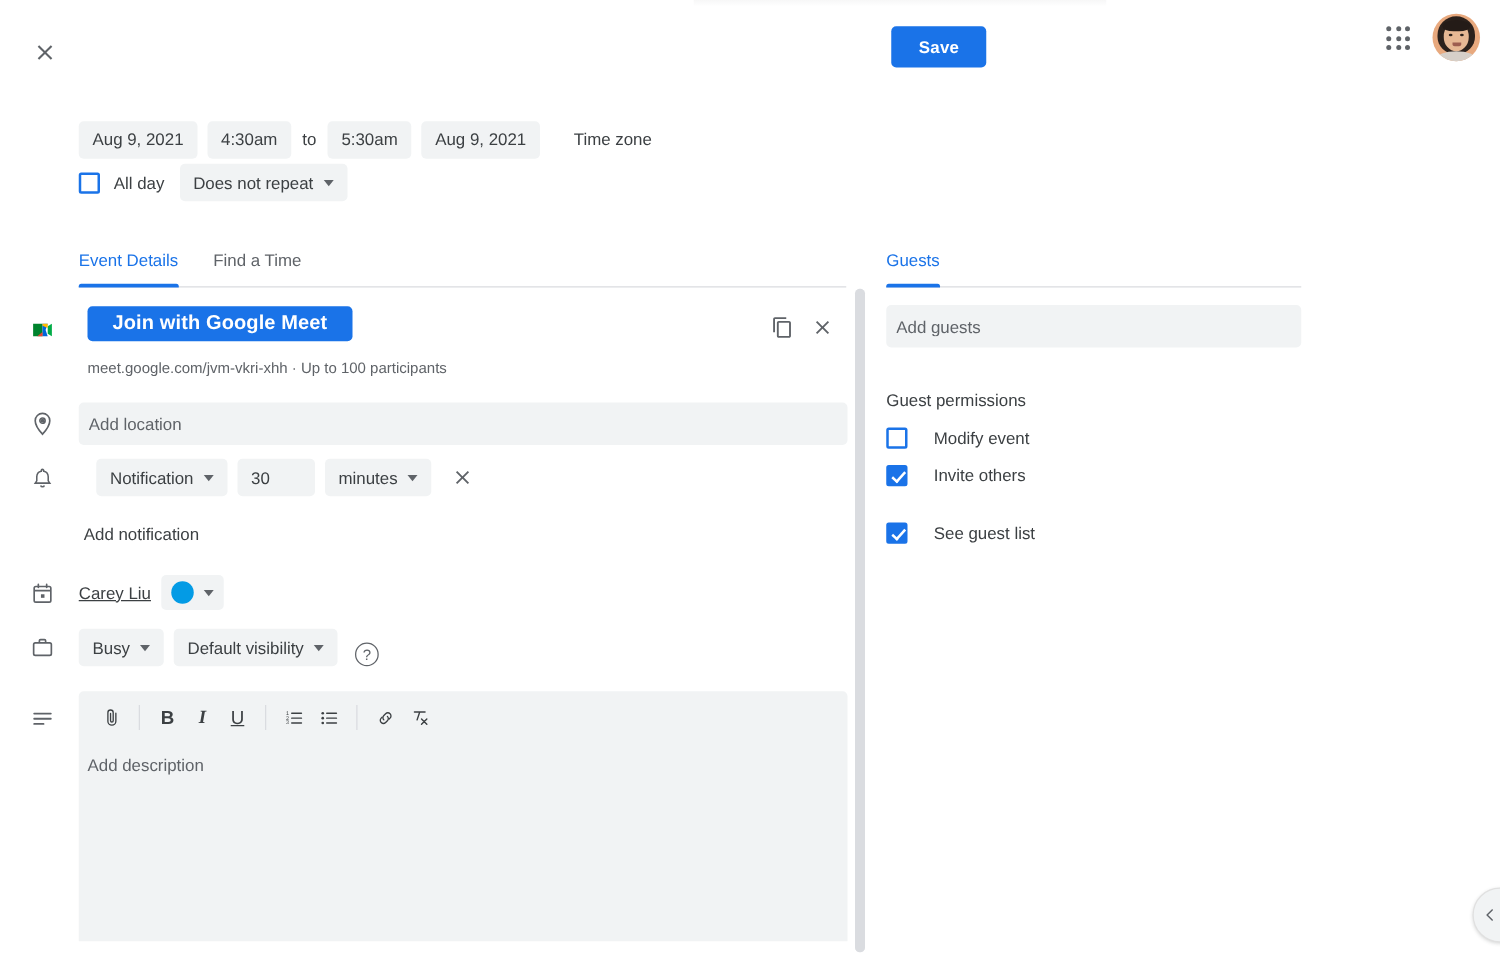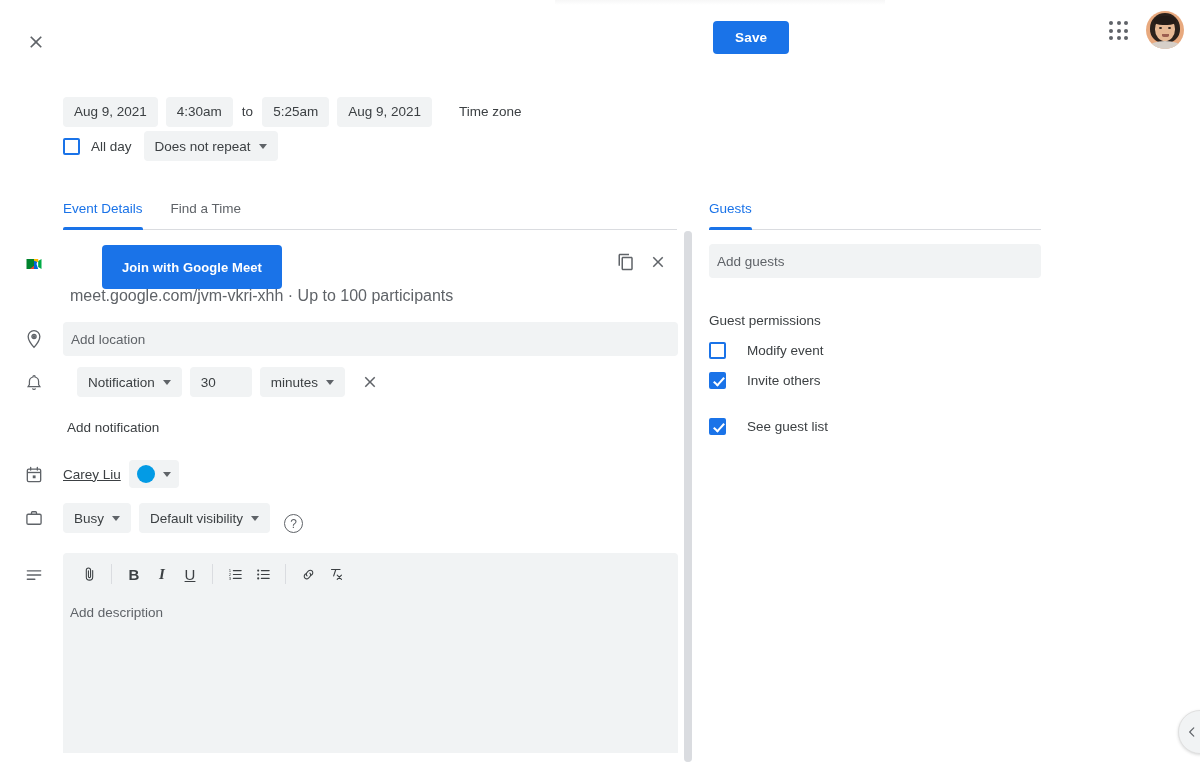--- a/index.html
+++ b/index.html
@@ -101,26 +101,26 @@
 
   
   .vscroll { position:absolute; left:684px; top:231px; width:8px; height:531px; background:#f1f3f4; border-radius:4px; cursor:pointer; }
   .vscroll .thumb { position:absolute; left:0; top:0; width:8px; height:531px; background:#dadce0; border-radius:4px; }
 
   
   .lefticon { position:absolute; left:22px; width:24px; height:24px; display:flex; align-items:center; justify-content:center; }
   .lefticon svg { width:20px; height:20px; }
 
   .meet-btn {
-    position:absolute; left:70px; top:245px; height:44px; padding:0 20px;
+    position:absolute; left:70px; top:245px; height:28px; padding:0 20px;
     background:#1a73e8; color:#fff; border:none; border-radius:4px;
-    font-family:"Liberation Sans", sans-serif; font-size:13px; font-weight:700;
-    cursor:pointer; letter-spacing:.1px;margin-left:32px;
-  }
-  .meet-sub { position:absolute; left:70px; top:287px; font-size:16px; color:#5f6368; }
+    font-family:"Liberation Sans", sans-serif; font-size:16px; font-weight:700;
+    cursor:pointer; letter-spacing:.1px;
+  }
+  .meet-sub { position:absolute; left:70px; top:287px; font-size:12px; color:#5f6368; }
   .icon-btn { position:absolute; width:26px; height:26px; display:flex; align-items:center; justify-content:center; cursor:pointer; border-radius:50%; }
   .icon-btn svg { width:18px; height:18px; }
 
   .loc-field {
     position:absolute; left:63px; top:322px; width:615px; height:34px;
     background:#f1f3f4; border:none; border-radius:4px;
     font-family:"Liberation Sans", sans-serif; font-size:13.5px; color:#3c4043;
     padding:0 8px; outline:none;
   }
   .loc-field::placeholder { color:#5f6368; }
@@ -222,21 +222,21 @@
       <div class="mouth"></div>
       <div class="shoulders"></div>
     </div>
   </div>
 
   <div class="daterow">
     <button class="chip">Aug 9, 2021</button>
     <div class="gap8"></div>
     <button class="chip">4:30am</button>
     <span class="to-label">to</span>
-    <button class="chip">5:25am</button>
+    <button class="chip">5:30am</button>
     <div class="gap8"></div>
     <button class="chip">Aug 9, 2021</button>
     <div class="gap8"></div>
       <div class="gap8"></div>
     <button class="chip plain">Time zone</button>
   </div>
 
   <div class="allday-row">
     <div class="cb"></div>
     <span class="allday-label">All day</span>

